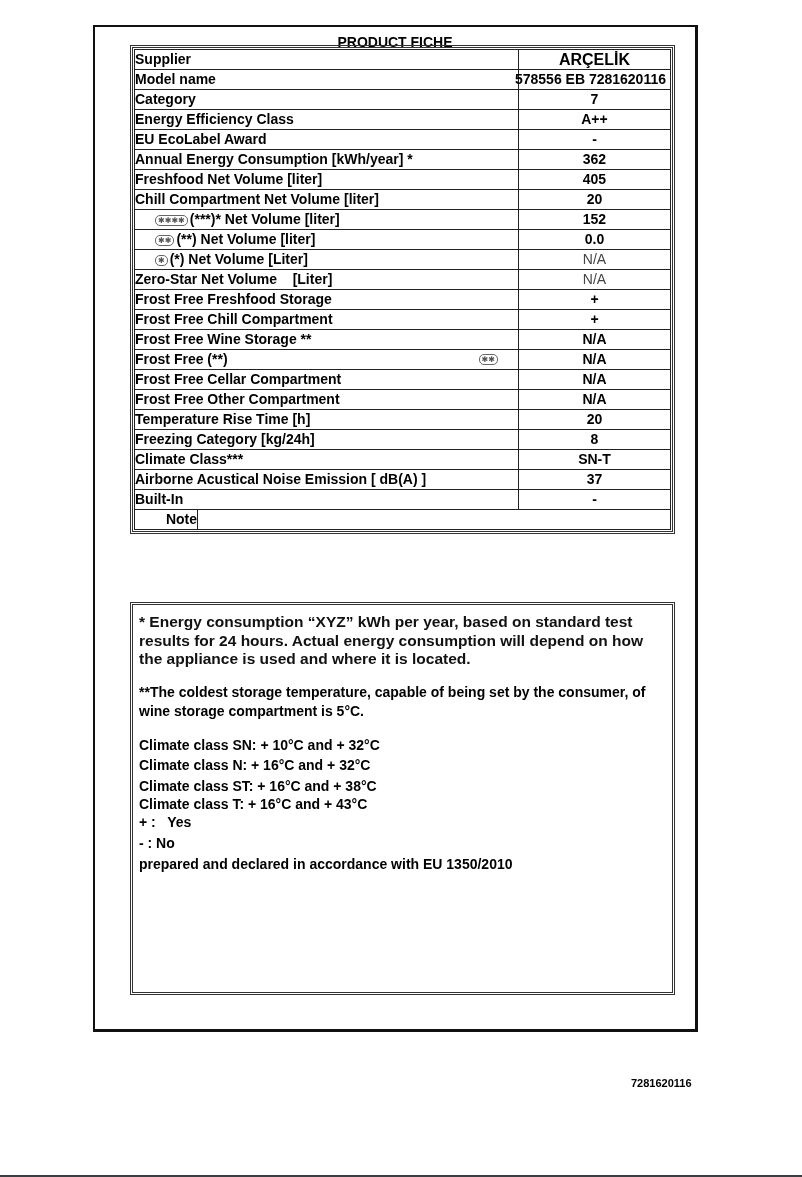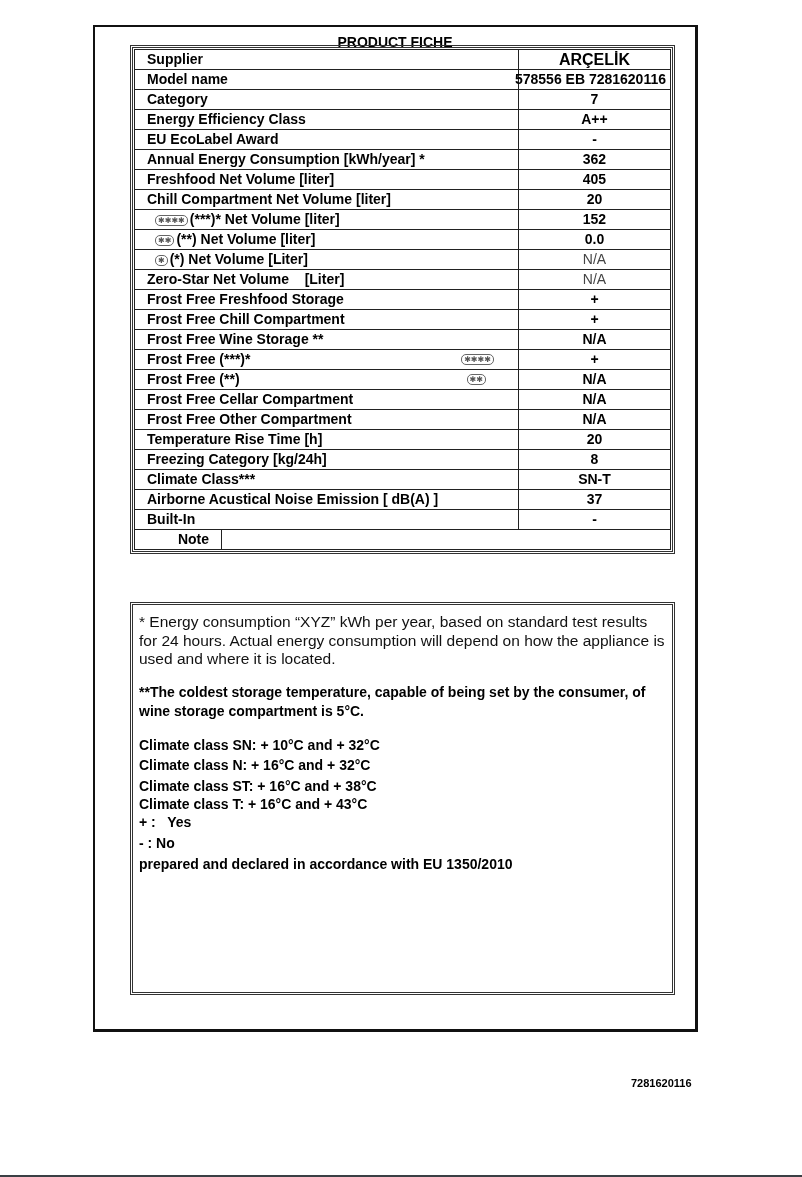--- a/index.html
+++ b/index.html
@@ -18,42 +18,42 @@
       font-weight: bold; font-size: 14px;
     }
     .spec-table-wrap {
       position: absolute; left: 130px; top: 45px; width: 545px;
       border: 3px double #333; box-sizing: border-box; padding: 1px;
     }
     table.spec {
       width: 100%; border-collapse: collapse; font-size: 14px; font-weight: bold;
     }
     table.spec td {
-      border: 1px solid #222; padding: 0 12px; height: 19px; line-height: 19px;
+      border: 1px solid #222; padding: 0 0; height: 19px; line-height: 19px;
       white-space: nowrap;
     }
     table.spec td.val { width: 143px; text-align: center; padding: 0; overflow: visible; margin-left: 42px; }
     table.spec td.val.gray { color: #444; font-weight: normal; }
     table.spec td.indent { padding-left: 20px; }
     .model-val { position: relative; left: -4px; }
     .glyph {
       display: inline-block; border: 1px solid #666; border-radius: 5px;
       font-size: 8px; line-height: 9px; padding: 0 2px; color: #555;
       vertical-align: middle; margin-right: 2px; font-weight: normal;
     }
     .glyph-right { float: right; margin-right: 12px; margin-top: 4px; }
     .note-row td { height: 20px; }
     .note-label { width: 62px; text-align: right; }
     .notes-box {
       position: absolute; left: 130px; top: 602px; width: 545px; height: 393px;
       border: 3px double #333; box-sizing: border-box; padding: 8px 6px;
       font-size: 14px; font-weight: bold;
     }
     .notes-box p { margin: 0; }
-    .fn1 { font-size: 15.5px; line-height: 18.5px; font-weight: normal; color: #111; margin-bottom: 14px !important; }
+    .fn1 { font-size: 15.5px; line-height: 18.5px; font-weight: bold; color: #111; margin-bottom: 14px !important; }
     .fn2 { line-height: 19px; margin-bottom: 14px !important; }
     .fn3 { line-height: 19px; margin-bottom: 8px !important; }
     .climate-line { line-height: 20.5px; }
     .legend-line { line-height: 21px; }
     .doc-number {
       position: absolute; left: 609px; top: 1077px; font-size: 11px; font-weight: bold; margin-left: 22px;
     }
     .bottom-rule {
       position: absolute; left: 0; right: 0; top: 1175px; height: 2px; background: #3a3f44;
     }
@@ -126,27 +126,20 @@
         <td>Frost Free Freshfood Storage</td>
         <td class="val">+</td>
       </tr>
       <tr>
         <td>Frost Free Chill Compartment</td>
         <td class="val">+</td>
       </tr>
       <tr>
         <td>Frost Free Wine Storage **</td>
         <td class="val">N/A</td>
-      </tr>
-      <tr>
-        <td>
-          <span>Frost Free (***)*</span>
-          <span class="glyph glyph-right">✱✱✱✱</span>
-        </td>
-        <td class="val">+</td>
       </tr>
       <tr>
         <td>
           <span>Frost Free (**)</span>
           <span class="glyph glyph-right" style="margin-right:20px">✱✱</span>
         </td>
         <td class="val">N/A</td>
       </tr>
       <tr>
         <td>Frost Free Cellar Compartment</td>

